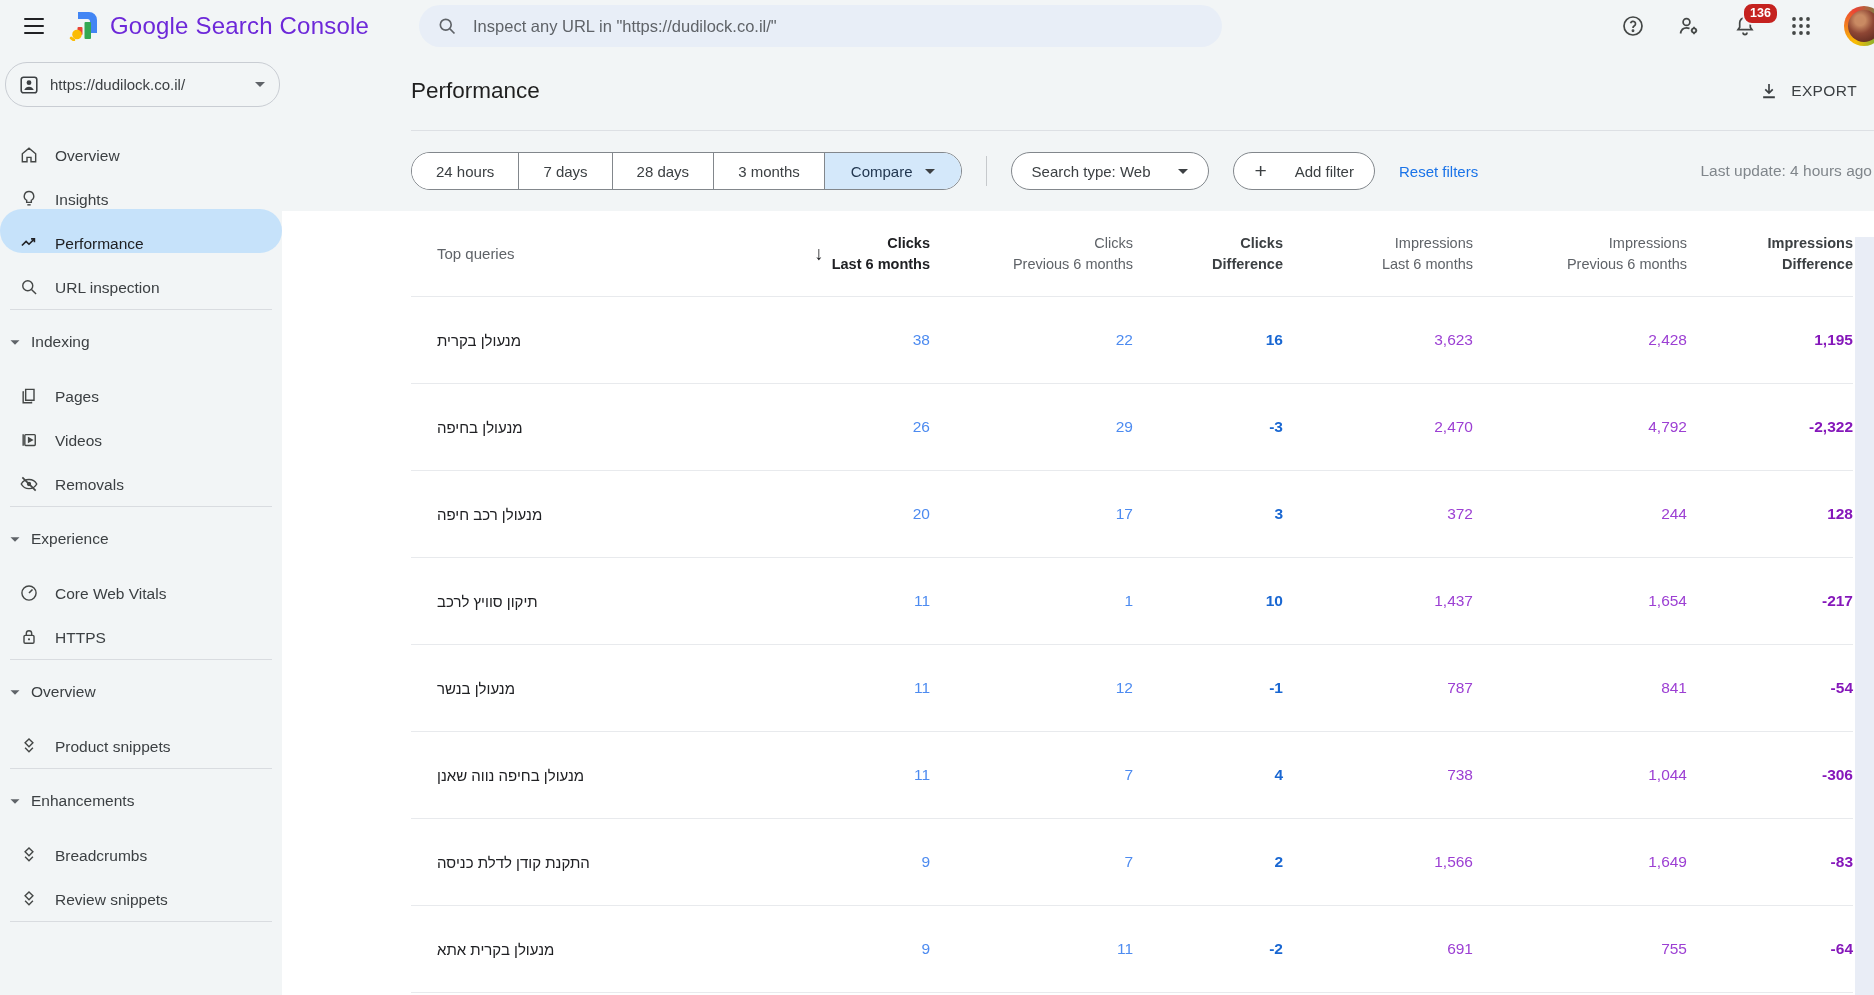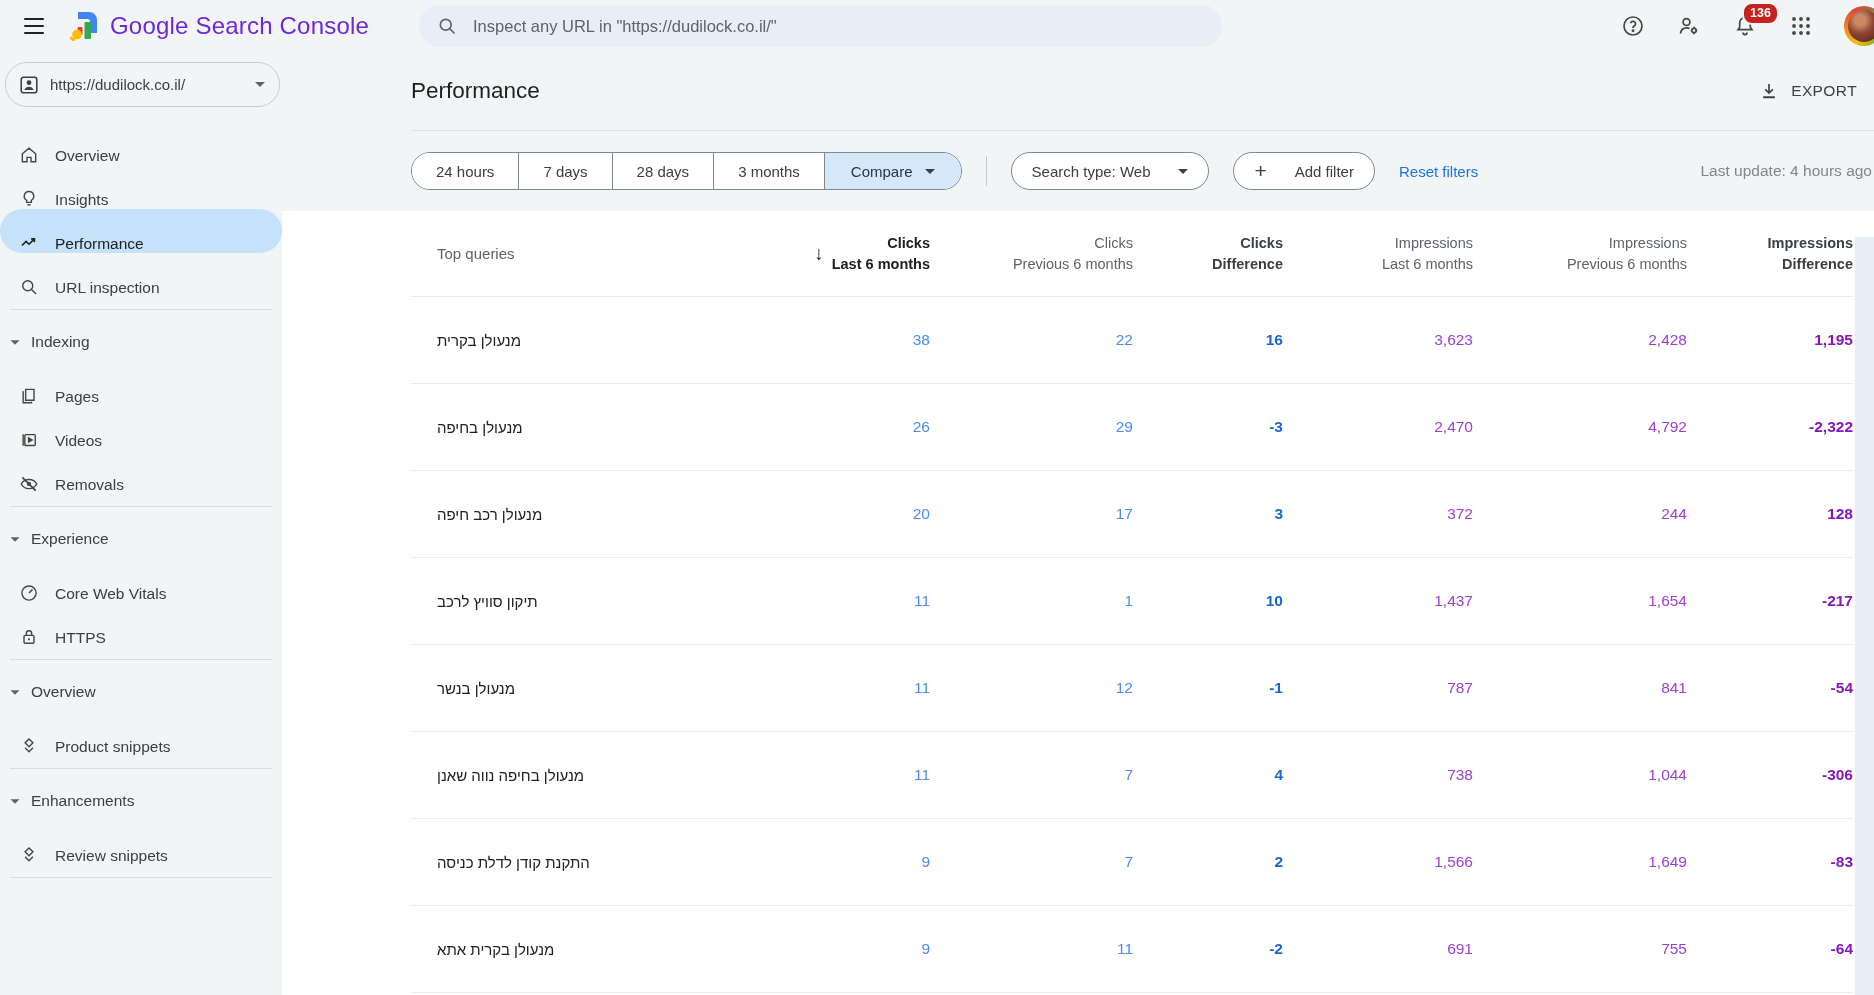--- a/index.html
+++ b/index.html
@@ -287,20 +287,29 @@
             <span class="tri"></span>
             <span class="lbl">Enhancements</span>
           </div>
           <div class="nav-item">
             <span class="nav-ico">
               <svg width="20" height="20" viewBox="0 0 24 24" fill="none" stroke="#444746" stroke-width="1.7">
                 <path d="M12 3.5 16.7 8.2 12 12.9 7.3 8.2z"></path>
                 <path d="M7.3 14.2 12 18.9l4.7-4.7"></path>
               </svg>
             </span>
+            <span class="nav-label">Breadcrumbs</span>
+          </div>
+          <div class="nav-item">
+            <span class="nav-ico">
+              <svg width="20" height="20" viewBox="0 0 24 24" fill="none" stroke="#444746" stroke-width="1.7">
+                <path d="M12 3.5 16.7 8.2 12 12.9 7.3 8.2z"></path>
+                <path d="M7.3 14.2 12 18.9l4.7-4.7"></path>
+              </svg>
+            </span>
             <span class="nav-label">Review snippets</span>
           </div>
           <div class="nav-divider"></div>
         </nav>
     </aside>
 
     <main class="main">
       <div class="main-header">
         <h1 class="page-title">Performance</h1>
         <button class="export">

